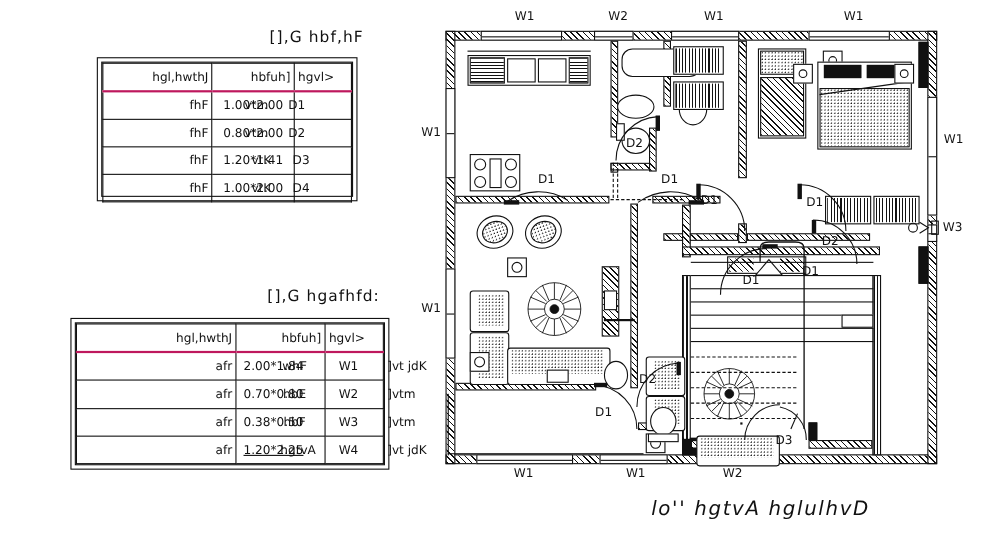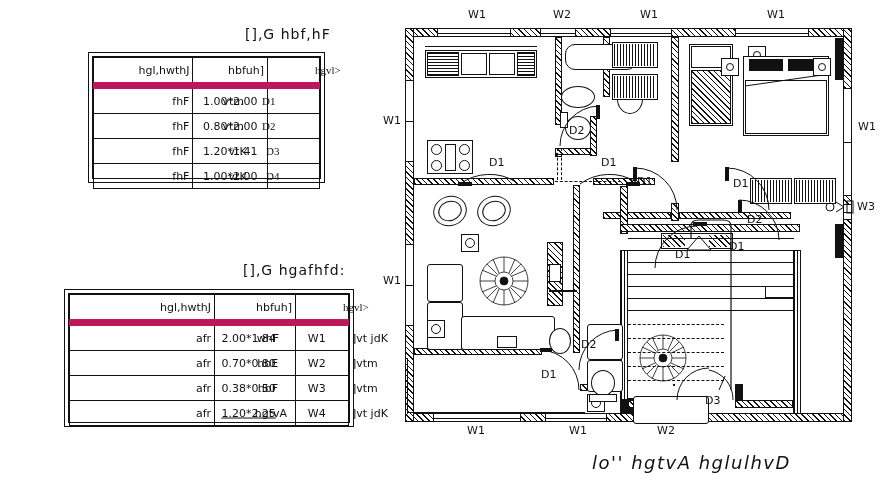--- a/index.html
+++ b/index.html
@@ -7,25 +7,25 @@
        font-family:"DejaVu Sans",sans-serif;color:#111;}
 
   
   .abs{position:absolute;}
 
   
   .sched{position:absolute;border:1px solid #111;background:#fff;box-sizing:border-box;}
   .sched .inner{position:absolute;inset:3px;border:1px solid #111;box-sizing:border-box;}
   .sched table{width:100%;height:100%;border-collapse:collapse;table-layout:fixed;}
   .sched td{border:1px solid #111;padding:0;position:relative;height:24px;}
-  .sched .hdr td{border-bottom:7px solid #be185d;padding-left:44px;}
+  .sched .hdr td{border-bottom:2px solid #be185d;}
   .cellwrap{position:relative;width:100%;height:100%;}
   .t{position:absolute;font-size:11px;white-space:nowrap;line-height:1;}
   .t.r{right:3px;}
-  .t.l{left:3px;font-family:Liberation Serif, serif;}
+  .t.l{left:3px;}
   .t.c{left:50%;transform:translateX(-50%);}
   .mid{top:50%;transform:translateY(-50%);}
   .mid.c{transform:translate(-50%,-50%);}
   .sched-title{position:absolute;font-size:14px;letter-spacing:1px;white-space:nowrap;}
   .tail{position:absolute;font-size:11px;white-space:nowrap;left:100%;margin-left:4px;}
 
   
   #plan{position:absolute;left:405px;top:28px;width:447px;height:394px;}
   .wall{position:absolute;background:
       repeating-linear-gradient(45deg,#111 0 1px,#fff 1px 4px);

